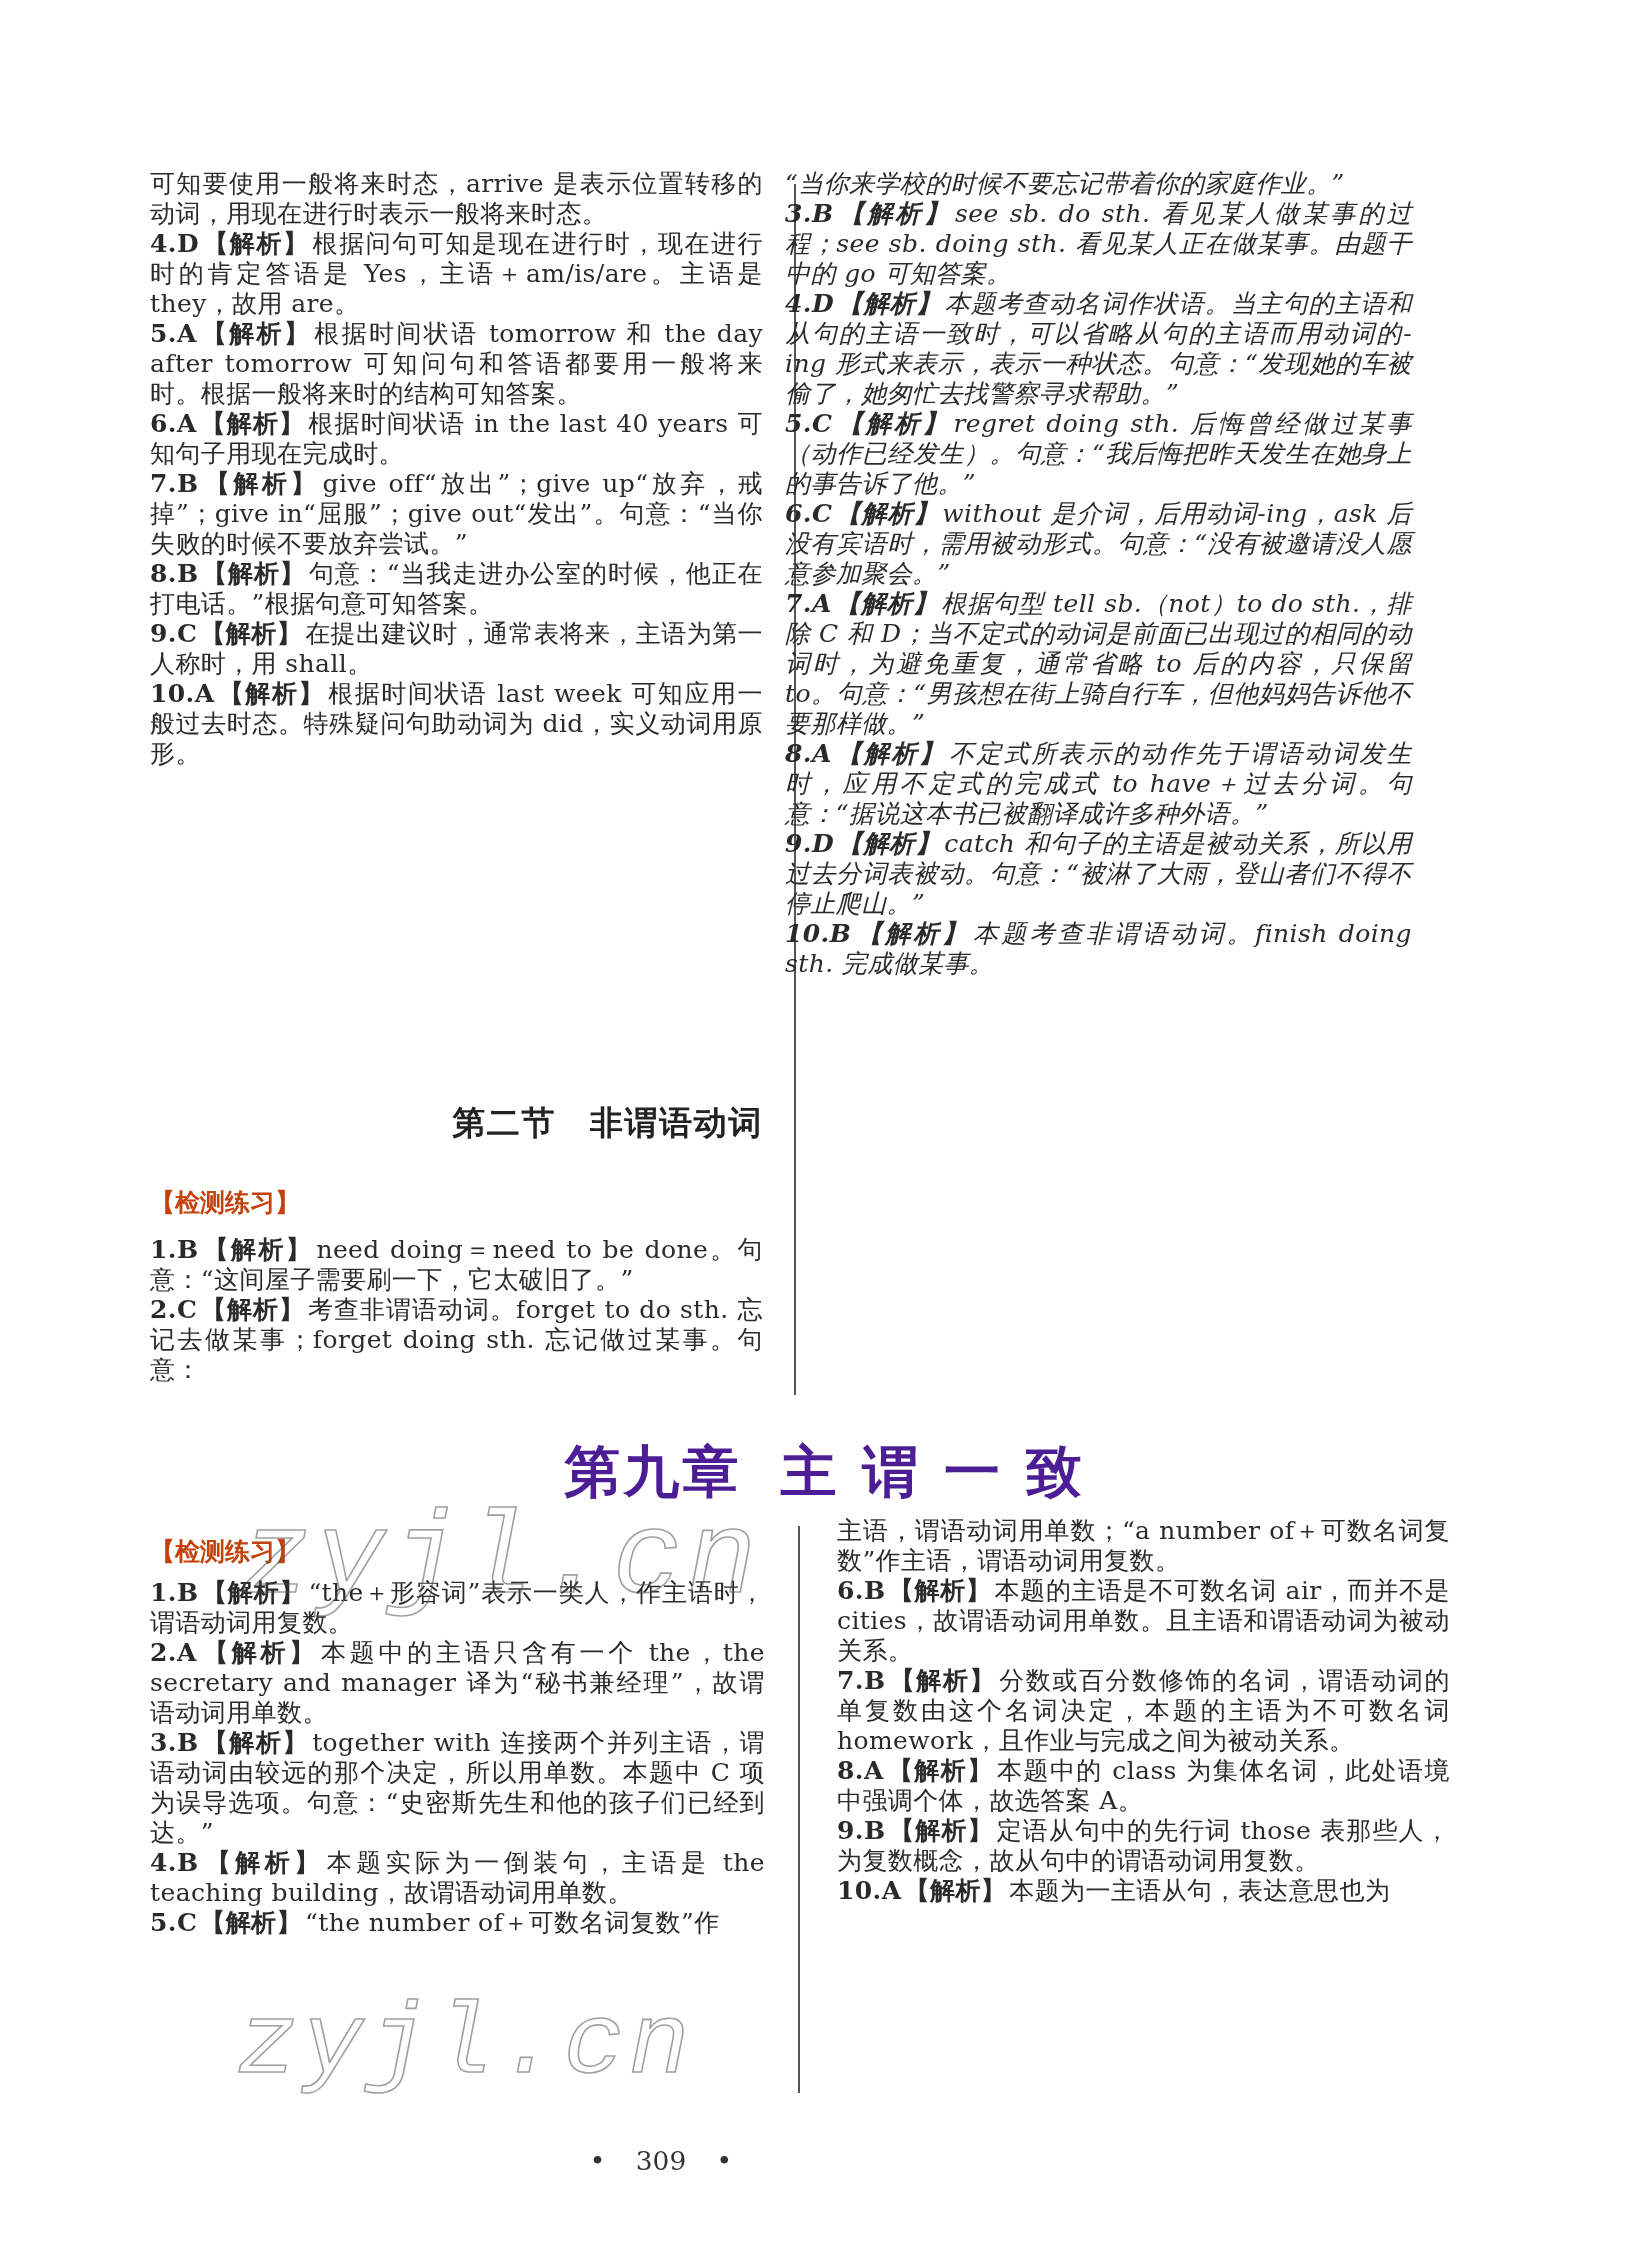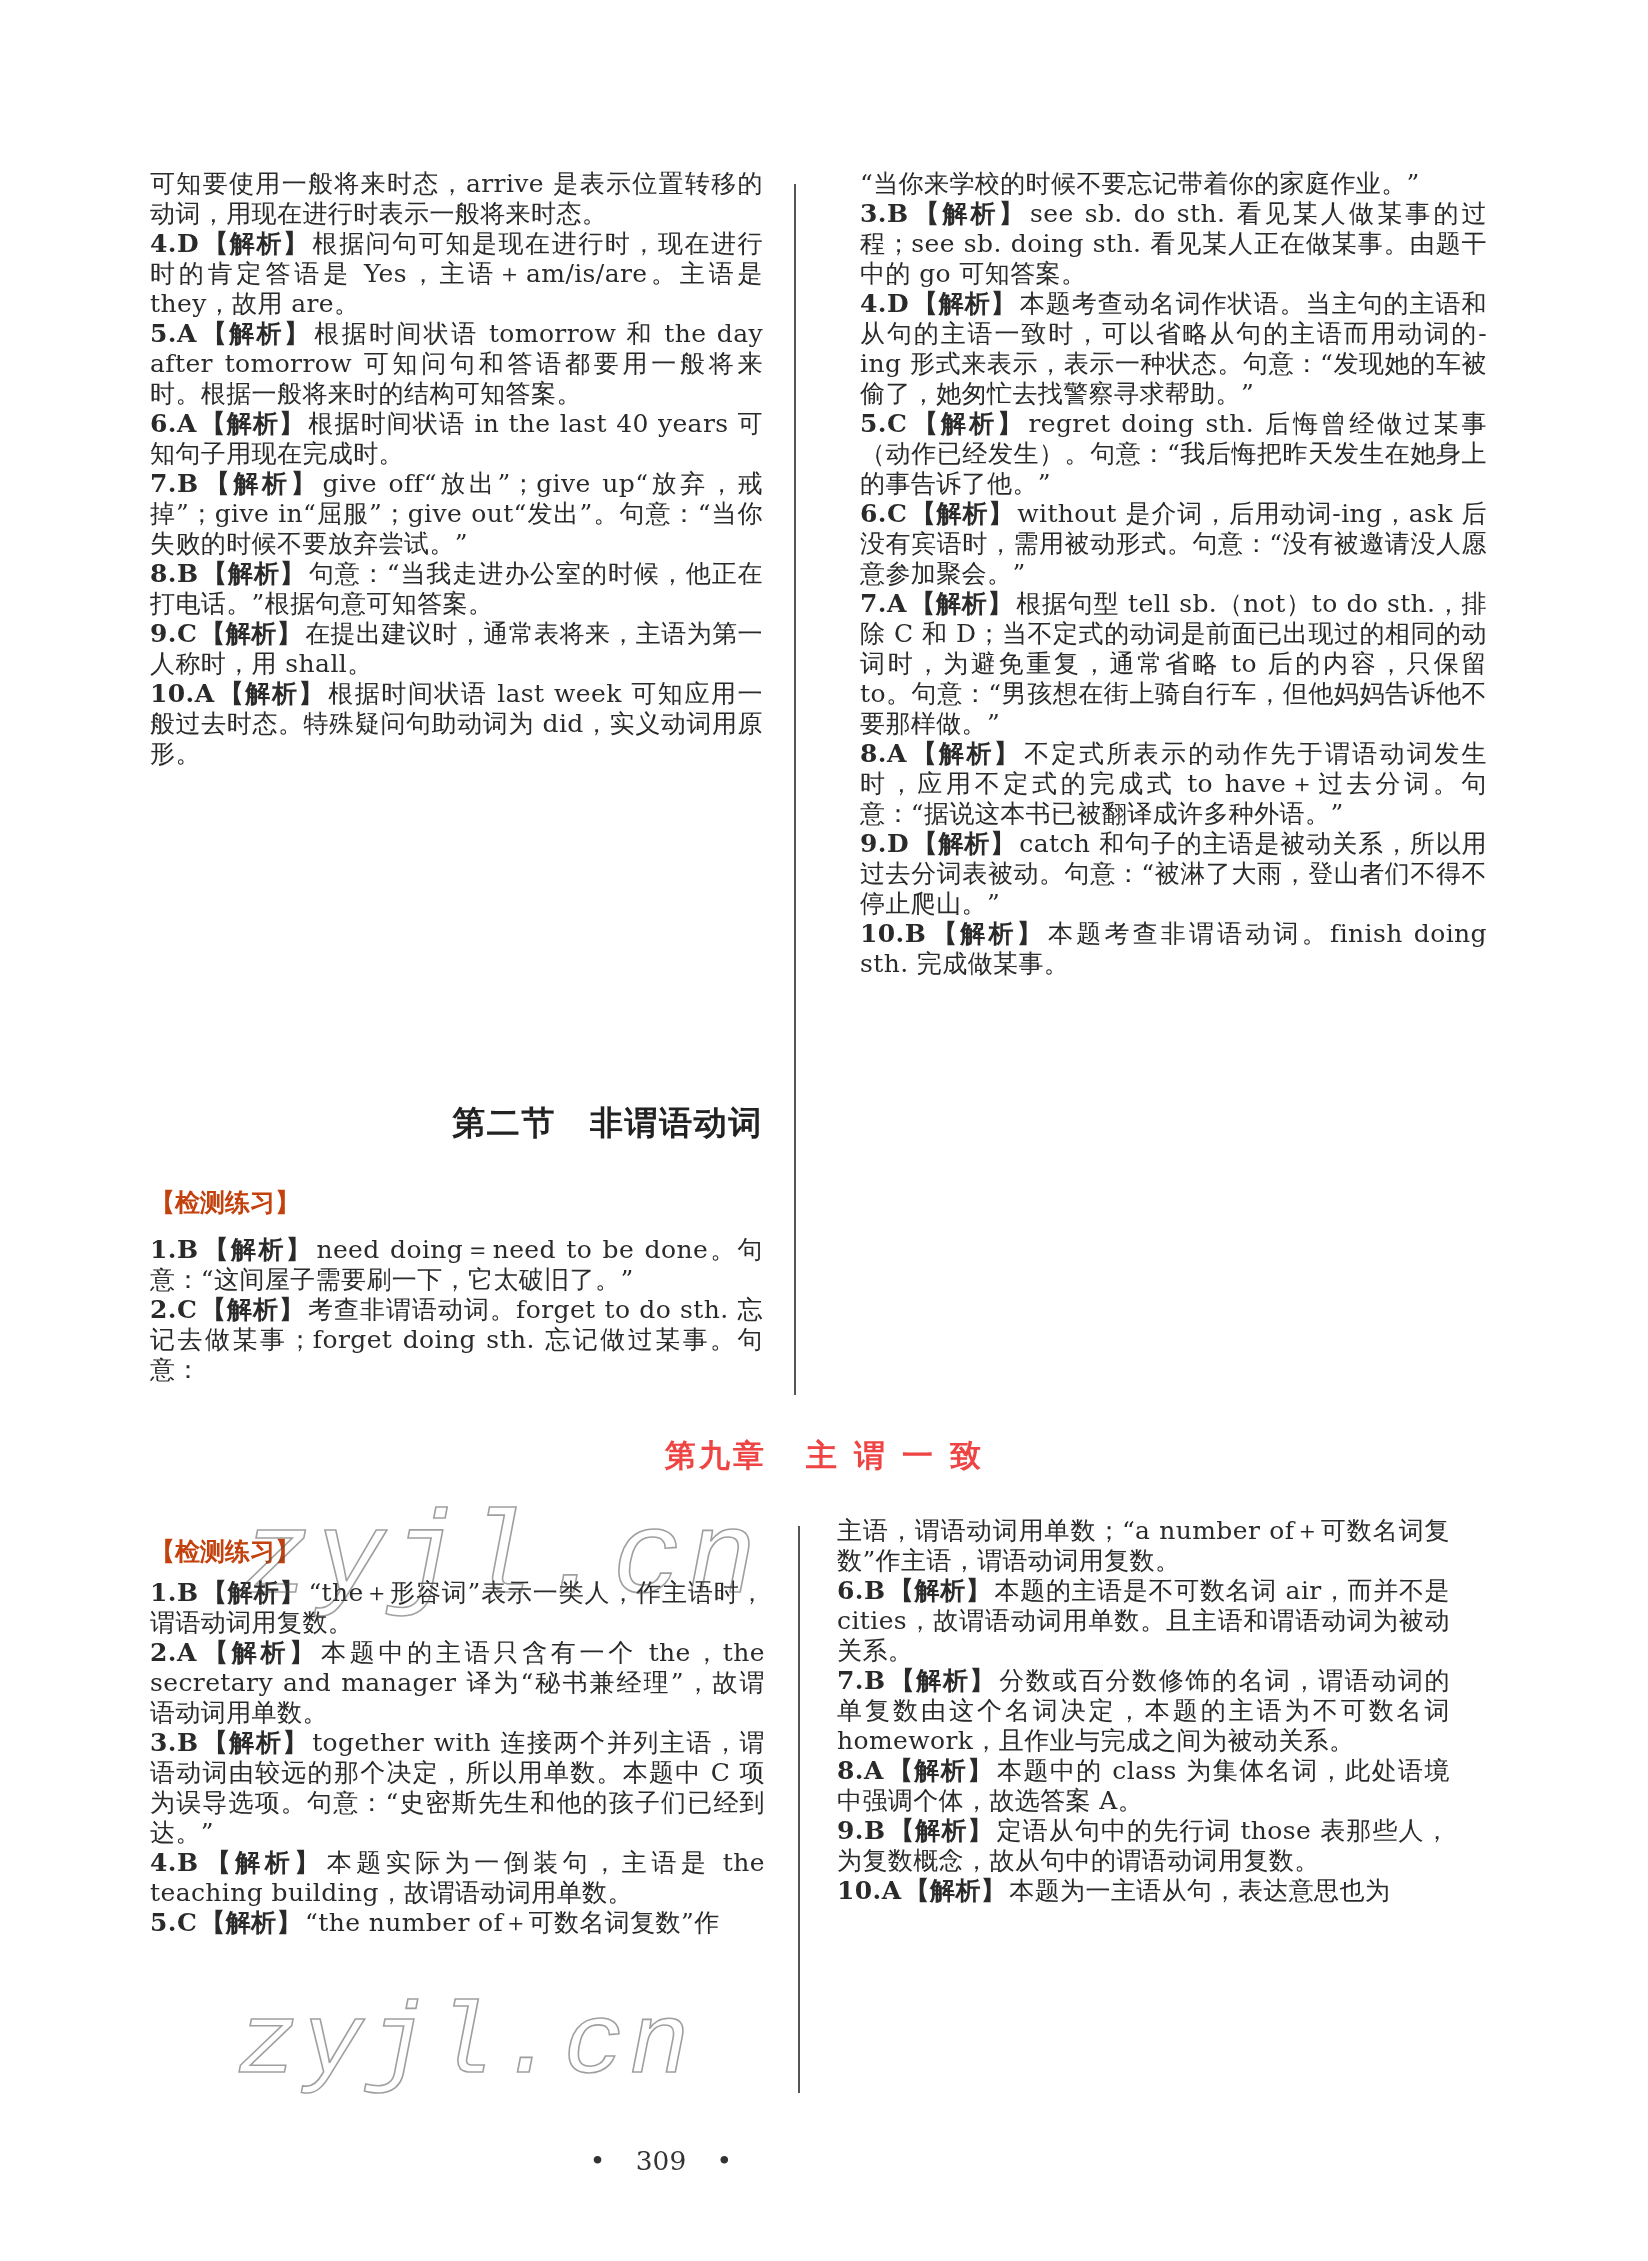--- a/index.html
+++ b/index.html
@@ -12,21 +12,21 @@
     color: #2a2a2a;
   }
   .col {
     position: absolute;
     font-size: 25px;
     line-height: 30px;
     text-align: justify;
     letter-spacing: 0.4px;
   }
   .col-left-top { left: 150px; top: 169px; width: 613px; }
-  .col-right-top { left: 860px; top: 169px; width: 627px; }
+  .col-right-top { left: 785px; top: 169px; width: 627px; font-style: italic; }
   .col-left-bot { left: 150px; top: 1578px; width: 615px; }
   .col-right-bot { left: 837px; top: 1516px; width: 613px; }
   .entry { margin: 0; }
   .num { font-weight: bold; }
   .tag { font-weight: bold; margin: 0 3.1px; }
   .divider {
     position: absolute; width: 1.6px; background: #555;
   }
   .div-top { left: 794px; top: 184px; height: 1211px; }
   .div-bot { left: 798px; top: 1526px; height: 567px; }
@@ -40,23 +40,23 @@
   .practice-head {
     font-weight: bold; font-size: 25px;
     font-family: "DejaVu Sans", "Liberation Sans", sans-serif;
     color: #c2410c;
   }
   .practice-1 { position: absolute; left: 150px; top: 1179px; line-height: 47px; }
   .practice-2 { position: absolute; left: 150px; top: 1528px; line-height: 47px; }
   .col-left-mid { left: 150px; top: 1235px; width: 613px; }
   .chapter-title {
     position: absolute; left: 0; width: 1649px; top: 1435px;
-    text-align: center; font-size: 31px; font-weight: bold;
+    text-align: center; font-size: 56px; font-weight: bold;
     font-family: "DejaVu Serif", "Liberation Serif", serif;
-    color: #ef4444; letter-spacing: 3.1px;
+    color: #4c1d95; letter-spacing: 3.1px;
   }
   .chapter-title .gap { display: inline-block; width: 39px; }
   .page-number {
     position: absolute; left: 0; width: 1322px; top: 2145px;
     text-align: center; font-size: 26.4px;
     font-family: "DejaVu Serif", "Liberation Serif", serif;
     color: #333;
   }
   .watermark {
     position: absolute; font-family: Liberation Mono, monospace;

